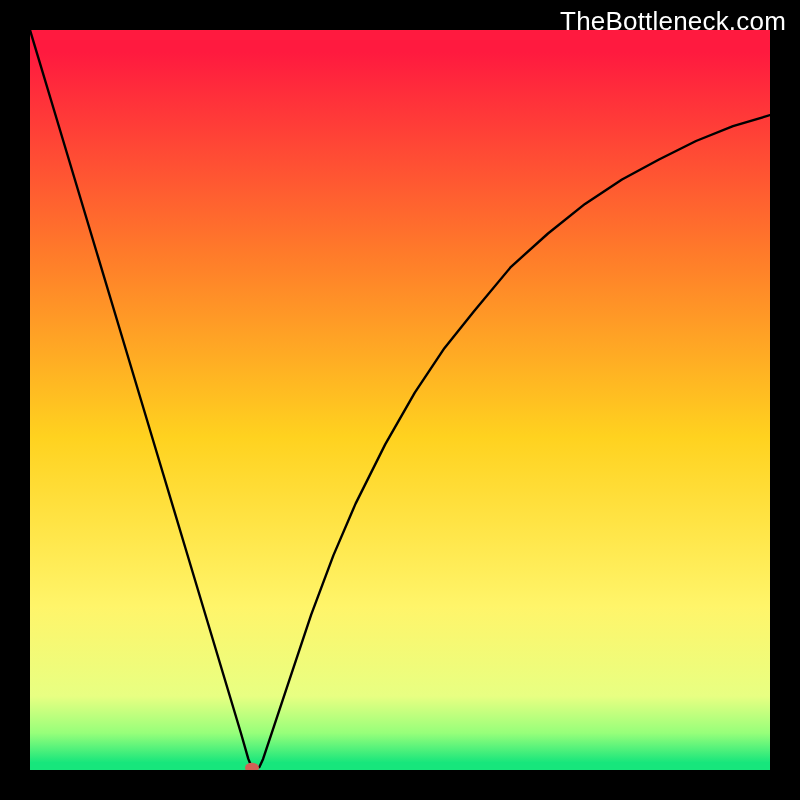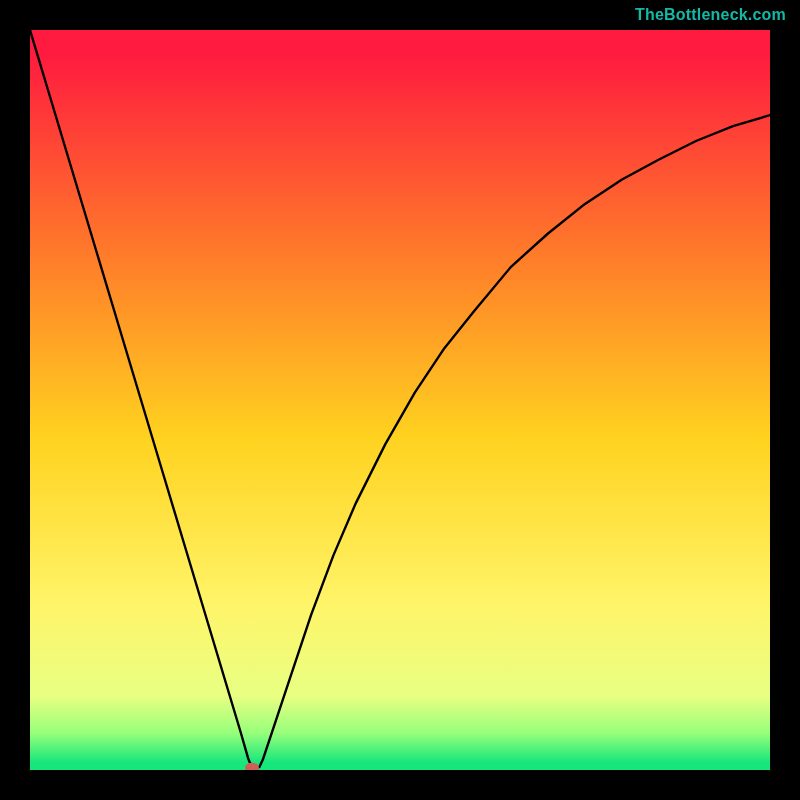--- a/index.html
+++ b/index.html
@@ -14,24 +14,24 @@
   .frame {
     position: relative;
     width: 800px;
     height: 800px;
     background: #000;
   }
   .watermark {
     position: absolute;
     top: 6px;
     right: 14px;
-    color: #14b8a6;
-    font-size: 16px;
+    color: #ffffff;
+    font-size: 26px;
     letter-spacing: 0.2px;
-    font-weight: 700;
+    font-weight: 400;
     z-index: 5;
   }
   .plot-area {
     position: absolute;
     left: 30px;
     top: 30px;
     width: 740px;
     height: 740px;
   }
   .plot-area svg {

